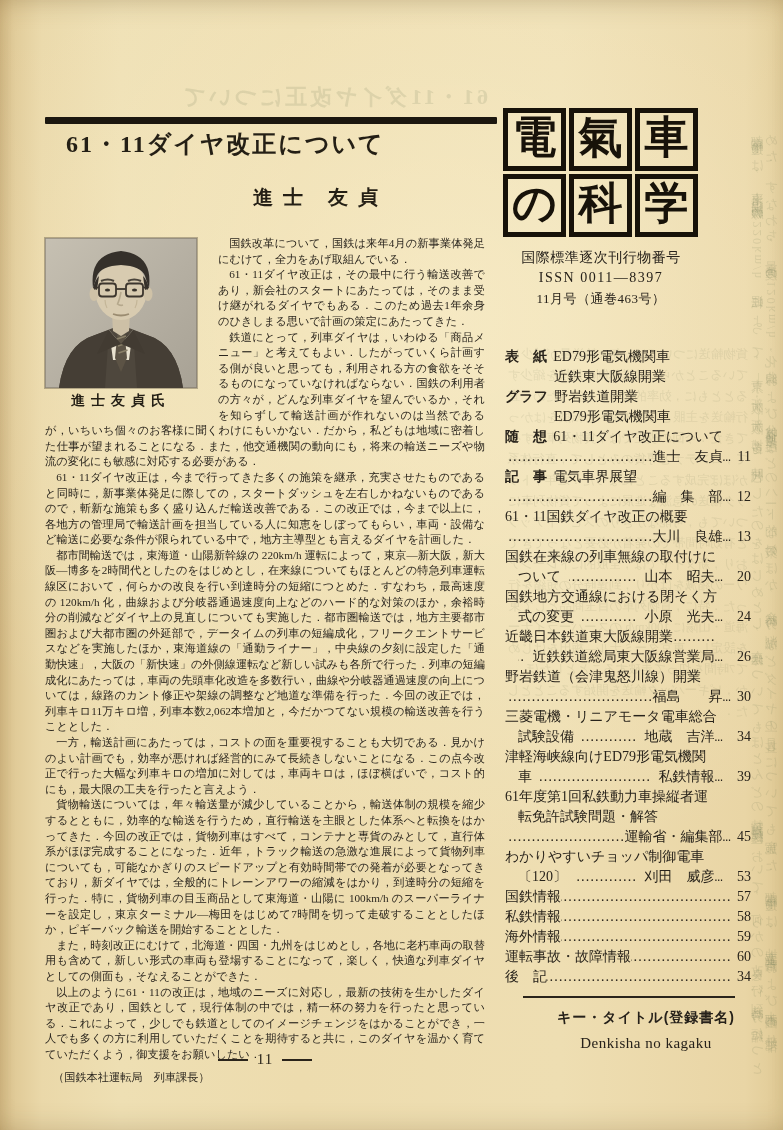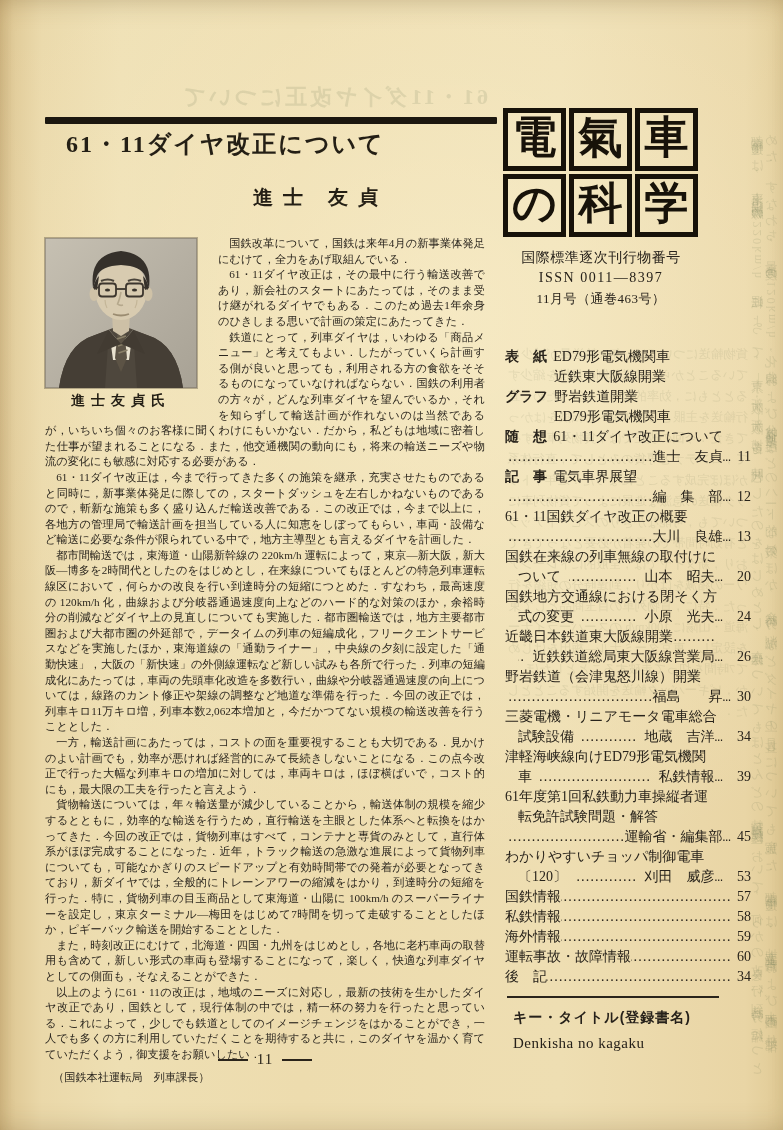--- a/index.html
+++ b/index.html
@@ -64,21 +64,21 @@
   .t-a{flex:none;}
   .t-a:empty{display:none;}
   .t-leader{flex:1 1 auto;overflow:hidden;direction:rtl;unicode-bidi:bidi-override;min-width:0;}
   .t-b{flex:none;font-family:Liberation Mono, monospace;}
   .t-b:empty{display:none;}
   .t-page{flex:none;text-align:right;min-width:20px;}
   .t-page:empty{display:none;}
   .ind-s{padding-left:4px;}
   .ind-1{padding-left:13px;gap:8px;}
   .ind-h{padding-left:49px;}
-  .keytitle{position:absolute;top:888px;left:4px;width:240px;color:#26211a;}
+  .keytitle{position:absolute;top:888px;left:20px;width:240px;color:#26211a;text-align:center;}
   .kt-rule{width:212px;border-top:2.5px solid #2a241b;}
   .kt-label{margin-top:11px;padding-left:6px;font-size:14px;font-weight:700;letter-spacing:1px;font-family:"Liberation Sans","DejaVu Sans",sans-serif;}
   .kt-roman{margin-top:8px;padding-left:6px;font-size:15px;letter-spacing:0.5px;font-family:"Liberation Serif","DejaVu Serif",serif;}
 </style>
 </head>
 <body>
 
 <div class="page">
 
   <div class="bleed bleed-headline">61・11ダイヤ改正について</div>

